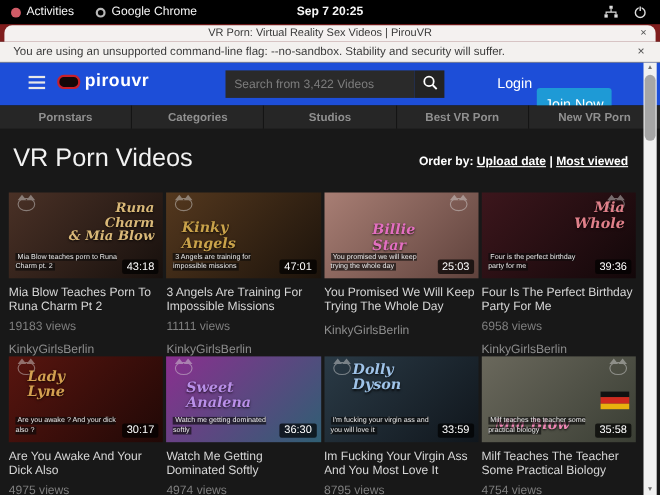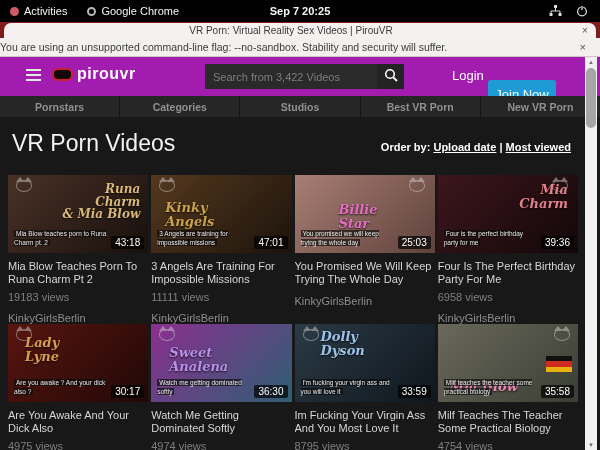--- a/index.html
+++ b/index.html
@@ -20,28 +20,28 @@
   .tabstrip { position:absolute; top:22px; left:0; width:600px; height:16px; background:#7f1d1d; }
   .tab { position:absolute; left:4px; right:4px; top:1px; bottom:0; background:#f4f1f0;
          border-radius:7px 7px 0 0; display:flex; align-items:center; }
   .tab-title { flex:1; text-align:center; font-size:10px; color:#3a3a3a; white-space:nowrap;
                overflow:hidden; }
   .tab-close { width:14px; font-size:10px; color:#555; text-align:center; cursor:pointer; margin-right:4px; }
 
   
   .warnbar { position:absolute; top:38px; left:0; width:600px; height:19px; background:#f3f1ef;
              border-bottom:1px solid #c9c6c3; display:flex; align-items:center; }
-  .warn-text { font-size:10.5px; color:#3c3c3c; flex:1; white-space:nowrap; overflow:hidden; }
+  .warn-text { font-size:10.5px; color:#3c3c3c; padding-left:12px; flex:1; white-space:nowrap; overflow:hidden; }
   .warn-close { font-size:11px; color:#555; padding:0 14px; cursor:pointer; }
 
   
   .viewport { position:absolute; top:57px; left:0; width:600px; height:393px; background:#181818; }
 
   
-  .site-header { position:absolute; top:0; left:0; width:600px; height:39px; background:#a21caf; }
+  .site-header { position:absolute; top:0; left:0; width:600px; height:39px; background:#1d4ed8; }
   .hamburger { position:absolute; left:26px; top:12px; width:15px; height:13px; cursor:pointer; }
   .hamburger i { display:block; height:2px; background:#e8e8e8; margin-bottom:3px; }
   .logo { position:absolute; left:52px; top:8px; display:flex; align-items:center; gap:4px; cursor:pointer; }
   .goggles { width:21px; height:13px; background:#140808; border:2px solid #c8202c; border-radius:6px; }
   .logo-text { color:#fff; font-size:16px; font-weight:bold; letter-spacing:.5px; }
   .search-wrap { position:absolute; left:205px; top:7px; display:flex; }
   .search-input { width:172px; height:25px; background:#2a2a2a; border:0; outline:none;
                   color:#bbb; font-size:11px; padding:0 8px; font-family:"Liberation Sans",sans-serif; }
   .search-input::placeholder { color:#7d7d7d; }
   .search-btn { width:27px; height:25px; background:#232323; border:0; cursor:pointer;
@@ -241,21 +241,21 @@
         <span class="duration">25:03</span>
       </div>
       <div class="v-title">You Promised We Will Keep Trying The Whole Day</div>
       <div class="v-studio">KinkyGirlsBerlin</div>
     </div>
 
     <div class="card">
       <div class="thumb" style="background: linear-gradient(135deg, rgb(60, 22, 28) 0%, rgb(18, 7, 9) 100%);">
         <span class="mask-icon"></span>
         <span class="overlay-name" style="color: rgb(224, 128, 138);">Mia
-Charm</span>
+Whole</span>
         <span class="caption"><span>Four is the perfect birthday party for me</span></span>
         <span class="duration">39:36</span>
       </div>
       <div class="v-title">Four Is The Perfect Birthday Party For Me</div>
       <div class="v-views">6958 views</div>
       <div class="v-studio">KinkyGirlsBerlin</div>
     </div>
 
     <div class="card">
       <div class="thumb" style="background: linear-gradient(135deg, rgb(88, 21, 15) 0%, rgb(32, 8, 6) 100%);">

